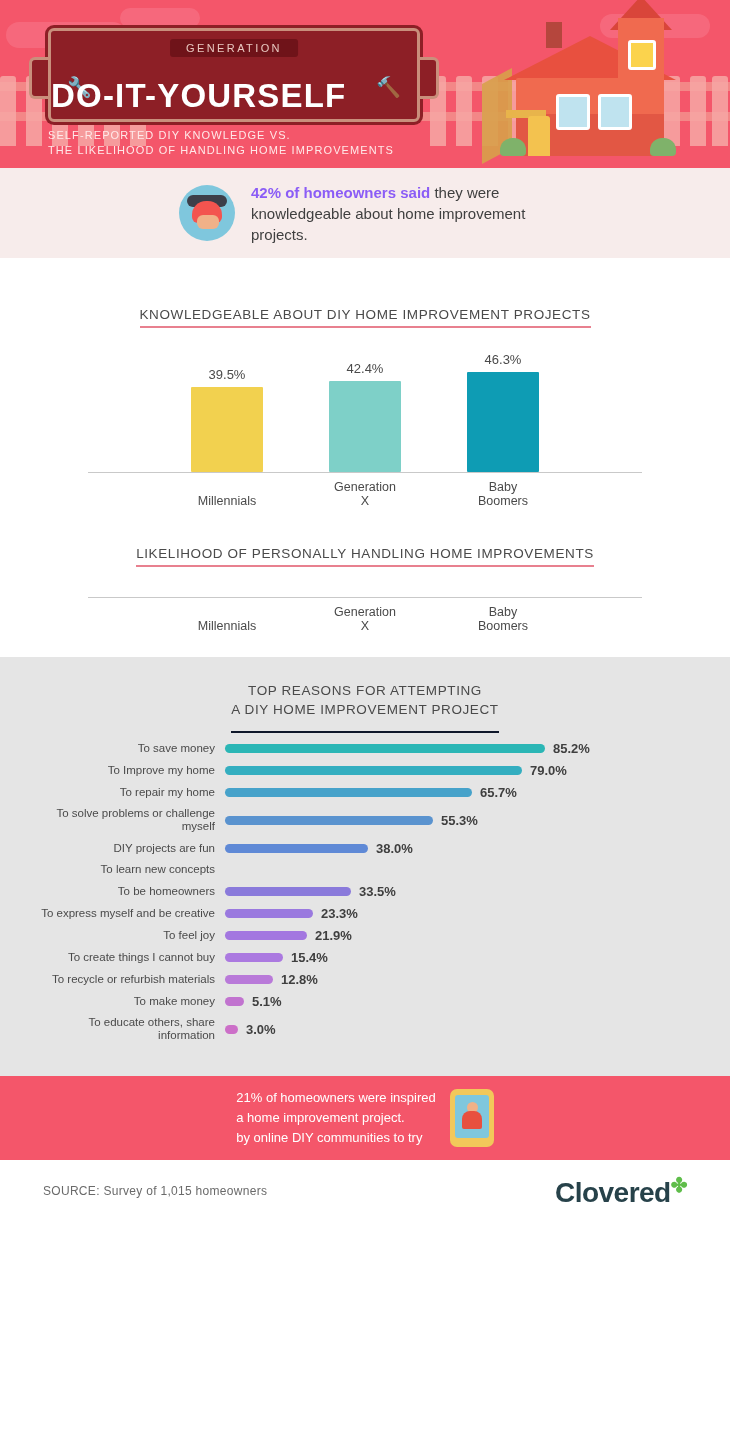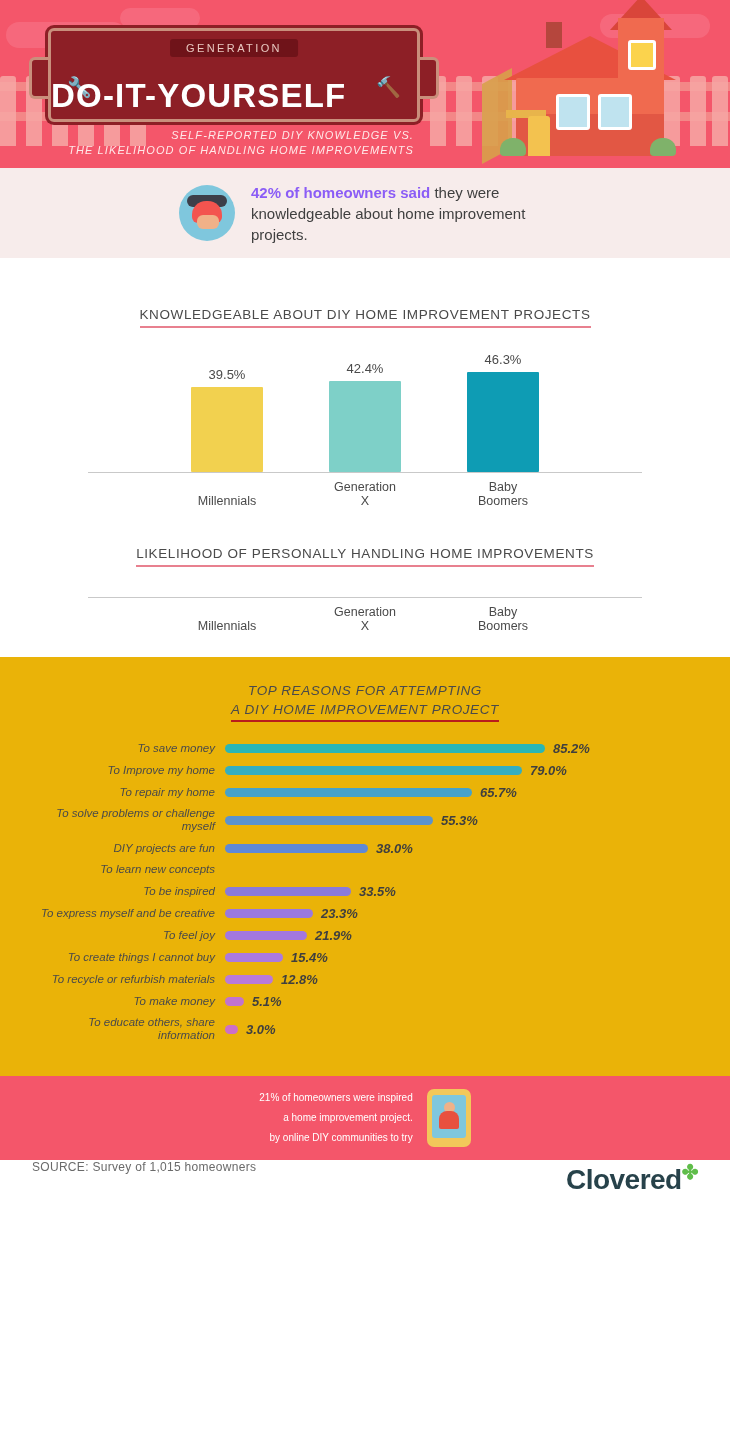--- a/index.html
+++ b/index.html
@@ -45,22 +45,22 @@
     padding:3px 16px;border-radius:3px;white-space:nowrap;
   }
   .plaque-title{
     position:absolute;left:0;right:0;top:46px;text-align:left;
     color:#ffffff;font-size:33px;font-weight:bold;letter-spacing:1.2px;
   }
   .tool{position:absolute;top:44px;font-size:20px;color:#e7c9bf;}
   .tool-l{left:16px;}
   .tool-r{right:16px;}
   .hdr-caption{
-    position:absolute;left:48px;top:128px;width:366px;text-align:right;
-    color:#ffe9e9;font-size:11px;letter-spacing:1.1px;line-height:15px;font-style:italic;
+    position:absolute;left:48px;top:128px;width:366px;text-align:left;
+    color:#ffe9e9;font-size:11px;letter-spacing:1.1px;line-height:15px;
   }
 
   
   .house{position:absolute;right:52px;top:10px;width:180px;height:150px;}
   .h-roof{position:absolute;left:6px;top:26px;width:0;height:0;border-left:86px solid transparent;border-right:86px solid transparent;border-bottom:44px solid #e8503f;}
   .h-body{position:absolute;left:18px;top:68px;width:148px;height:78px;background:#f06a4f;border-radius:2px;}
   .h-body2{position:absolute;left:18px;top:104px;width:148px;height:42px;background:#e25744;}
   .h-tower{position:absolute;left:120px;top:8px;width:46px;height:70px;background:#f06a4f;}
   .h-tower-roof{position:absolute;left:112px;top:-14px;width:0;height:0;border-left:31px solid transparent;border-right:31px solid transparent;border-bottom:34px solid #d9453a;}
   .h-chimney{position:absolute;left:48px;top:12px;width:16px;height:26px;background:#b5463d;}
@@ -98,44 +98,44 @@
 
   .barchart{position:relative;margin:0 auto;}
   .vcols{display:flex;justify-content:center;align-items:flex-end;gap:66px;}
   .vcol{width:72px;text-align:center;position:relative;}
   .vval{font-size:13px;color:#4a4a4a;margin-bottom:5px;}
   .vbar{width:72px;border-radius:1px;margin:0 auto;}
   .axis{border-top:1px solid #c9c9c9;margin-top:0;}
   .vlabel{font-size:12.5px;color:#4a4a4a;padding-top:7px;}
 
   
-  .reasons{background:#eab308;padding:24px 30px 34px;font-style:italic;}
+  .reasons{background:#e5e5e5;padding:24px 30px 34px;}
   .reasons-title{
     text-align:center;font-size:13.5px;letter-spacing:.6px;color:#4a4a4a;line-height:19px;
   }
-  .reasons-title .u{border-bottom:2px solid #b91c1c;padding-bottom:3px;}
+  .reasons-title .u{border-bottom:2px solid #0f172a;padding-bottom:14px;}
   .rrow{display:flex;align-items:center;margin-top:8px;}
   .rlabel{width:185px;text-align:right;font-size:11.5px;color:#4a4a4a;line-height:13px;padding-right:10px;}
   .rtrack{flex:1;position:relative;height:14px;display:flex;align-items:center;}
   .rbar{height:9px;border-radius:5px;}
   .rval{font-size:13px;font-weight:bold;color:#3f3f3f;margin-left:8px;white-space:nowrap;}
 
   
   .footbar{
     background:#f4566a;height:84px;display:flex;align-items:center;justify-content:center;gap:14px;
     color:#ffffff;
   }
-  .foot-text{font-size:10px;line-height:20px;text-align:right;}
+  .foot-text{font-size:13px;line-height:20px;text-align:left;}
   .phone{width:44px;height:58px;background:#f2c85a;border-radius:7px;position:relative;}
   .phone .scr{position:absolute;left:5px;top:6px;right:5px;bottom:9px;background:#7fc7dd;border-radius:3px;}
   .phone .person{position:absolute;left:12px;top:22px;width:20px;height:18px;background:#e8503f;border-radius:8px 8px 2px 2px;}
   .phone .head{position:absolute;left:17px;top:13px;width:11px;height:11px;background:#f0b188;border-radius:50%;}
 
   .source{
-    height:62px;display:flex;justify-content:space-between;padding:0 32px;
+    height:62px;display:flex;align-items:center;justify-content:space-between;padding:0 43px;
   }
   .source-text{font-size:12px;color:#6a6a6a;letter-spacing:.3px;}
   .logo{font-size:28px;color:#27424a;font-weight:bold;letter-spacing:-.5px;}
   .logo .clover{color:#5fbd4a;font-size:20px;vertical-align:super;}
 </style>
 </head>
 <body>
 
 <div class="page">
 
@@ -302,21 +302,21 @@
         <div class="rlabel">DIY projects are fun</div>
         <div class="rtrack">
             <div class="rbar" style="width:143px;background:#5f89d6"></div>
           <div class="rval">38.0%</div>
           </div>
       </div>
       <div class="rrow">
         <div class="rlabel">To learn new concepts</div>
       </div>
       <div class="rrow">
-        <div class="rlabel">To be inspired</div>
+        <div class="rlabel">To be homeowners</div>
         <div class="rtrack">
             <div class="rbar" style="width:126px;background:#8a7adb"></div>
           <div class="rval">33.5%</div>
           </div>
       </div>
       <div class="rrow">
         <div class="rlabel">To express myself and be creative</div>
         <div class="rtrack">
             <div class="rbar" style="width:88px;background:#9a79df"></div>
           <div class="rval">23.3%</div>

